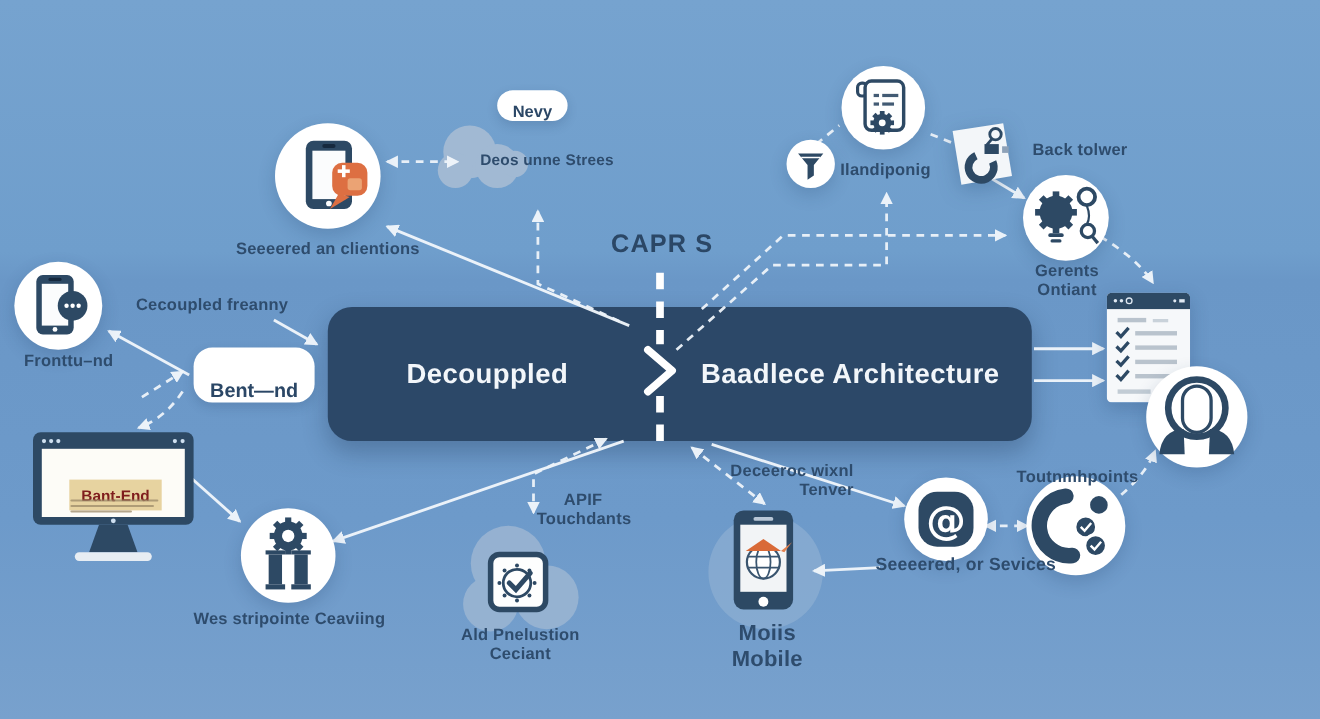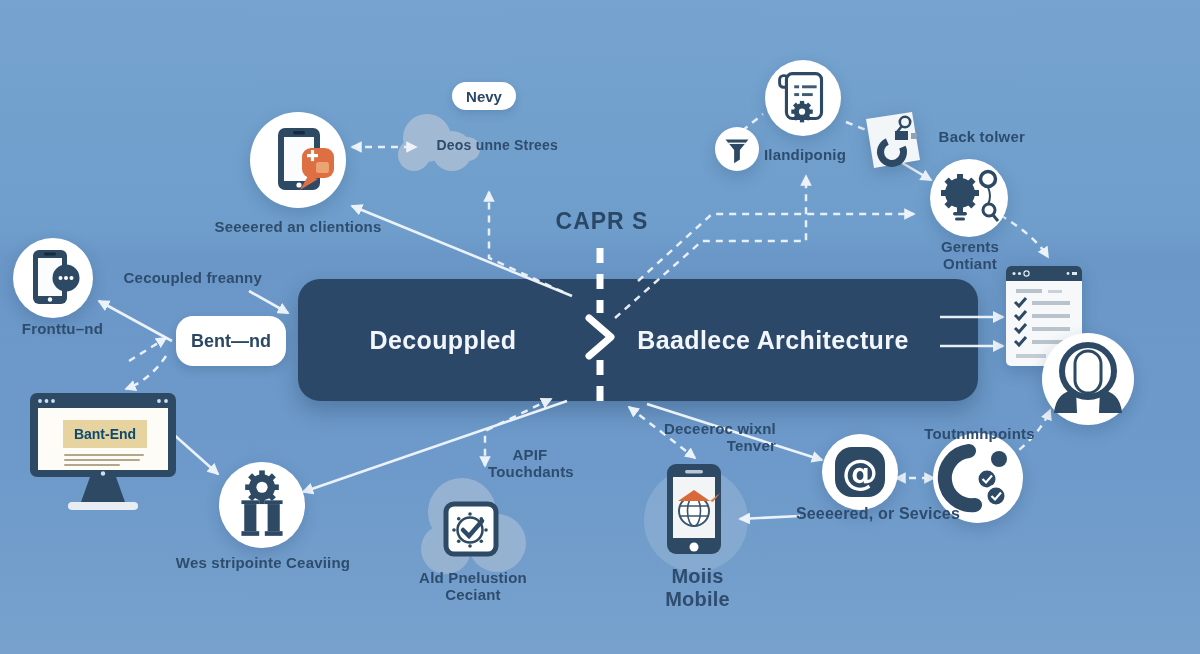--- a/index.html
+++ b/index.html
@@ -6,31 +6,31 @@
   #stage{position:relative;width:1200px;height:654px;overflow:hidden;
     font-family:"Liberation Sans","DejaVu Sans",sans-serif;
     background:linear-gradient(180deg,#76a3cf 0%,#6f9ecc 35%,#6a97c7 39%,#6d9aca 72%,#78a1cd 100%);}
   .abs{position:absolute;}
   svg{display:block;}
   .lbl{position:absolute;color:#2e4c6d;font-size:15px;font-weight:600;letter-spacing:.2px;line-height:1.15;text-align:right;}
   .lbl.center{text-align:center;}
   .circle{position:absolute;background:#fff;border-radius:50%;
     box-shadow:0 6px 16px rgba(25,55,95,.20);display:flex;align-items:center;justify-content:center;}
   .pill{position:absolute;background:#fff;border-radius:17px;color:#2b4766;font-weight:bold;
-    display:flex;align-items:center;justify-content:center;box-shadow:0 4px 10px rgba(25,55,95,.18);}
+    display:flex;align-items:flex-end;justify-content:center;box-shadow:0 4px 10px rgba(25,55,95,.18);}
   #banner{position:absolute;left:298px;top:279px;width:640px;height:122px;background:#2c4868;
-    border-radius:22px;box-shadow:0 10px 22px rgba(18,40,70,.28);padding-left:40px;}
+    border-radius:22px;box-shadow:0 10px 22px rgba(18,40,70,.28);}
   #banner .btxt{position:absolute;top:0;height:100%;display:flex;align-items:center;justify-content:center;
     color:#f2f6fa;font-size:25px;font-weight:bold;letter-spacing:.4px;}
   #banner-left-label{left:0;width:290px;}
   #banner-right-label{left:310px;width:330px;}
   #caption{position:absolute;left:548px;top:208px;width:108px;text-align:center;
     color:#2b4766;font-size:23px;font-weight:bold;letter-spacing:1px;}
-  #mon-title{position:absolute;left:35px;top:30px;width:84px;height:28px;background:#e7d3a0;
-    display:flex;align-items:center;justify-content:center;color:#0c4a6e;font-size:14px;font-weight:bold;}
+  #mon-title{position:absolute;left:35px;top:46px;width:84px;height:28px;background:#e7d3a0;
+    display:flex;align-items:center;justify-content:center;color:#7f1d1d;font-size:14px;font-weight:bold;}
   .glines div{height:2px;background:#9b8a68;opacity:.75;margin-bottom:3px;border-radius:1px;}
 </style>
 </head>
 <body>
 
 <div id="stage">
 
   <svg class="abs" style="left:0;top:0;z-index:1" width="1200" height="654" viewBox="0 0 1200 654">
     <defs>
       <marker id="ah" viewBox="0 0 10 10" refX="8.5" refY="5" markerWidth="4.6" markerHeight="4.6" orient="auto">

